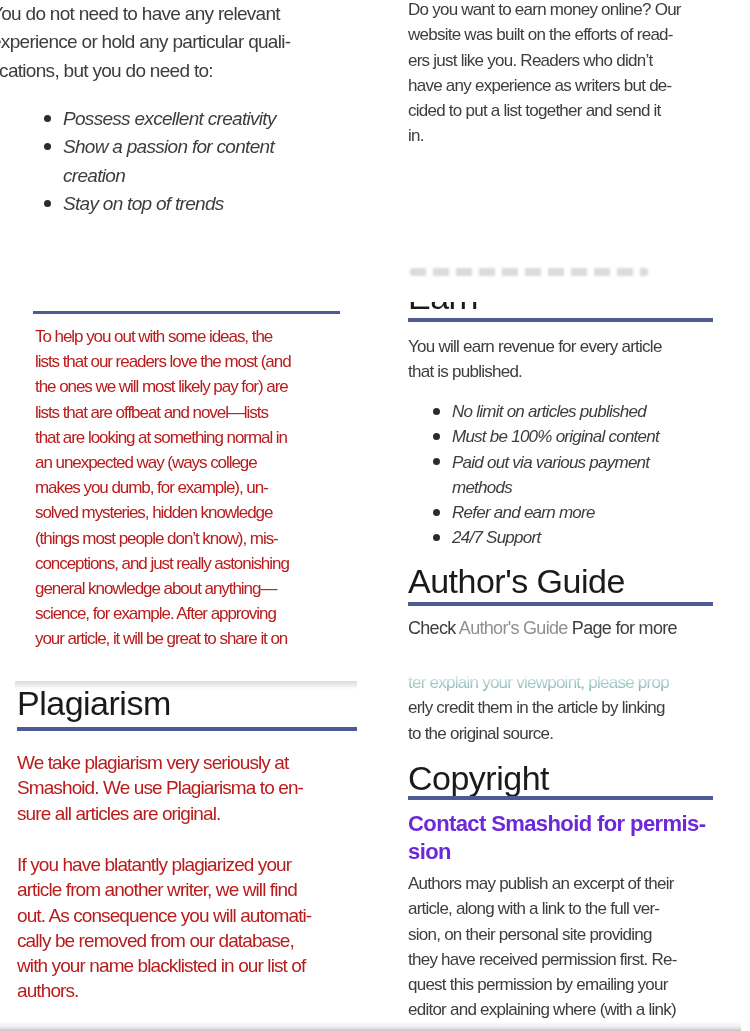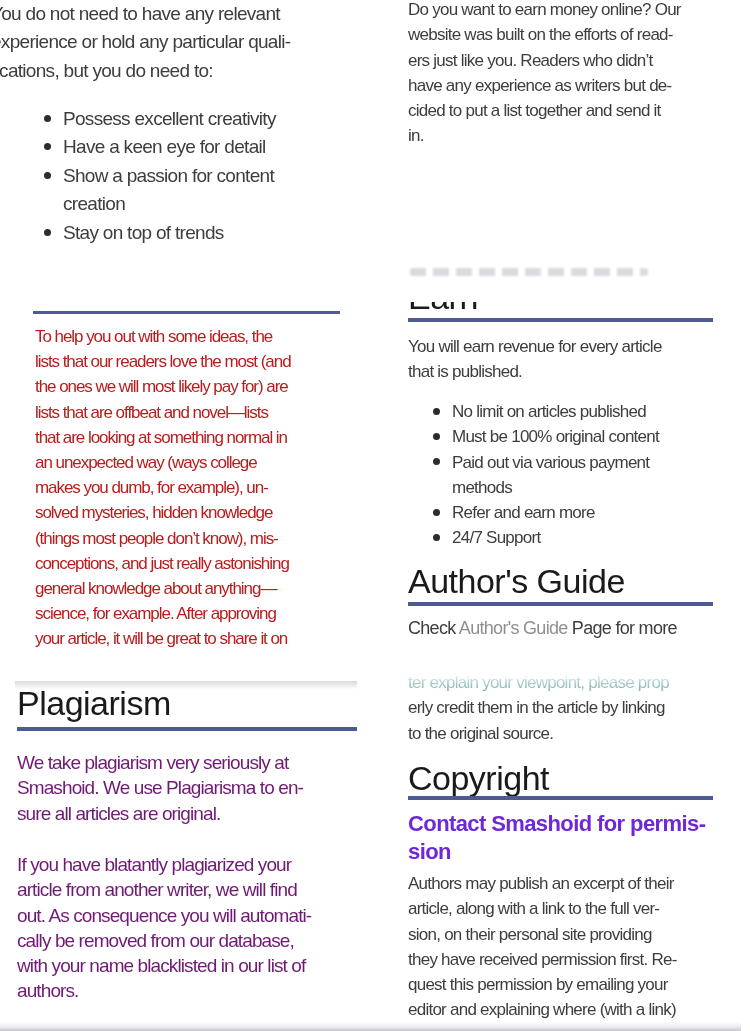--- a/index.html
+++ b/index.html
@@ -4,31 +4,31 @@
 <style>
   * { margin:0; padding:0; box-sizing:border-box; }
   html,body { background:#ffffff; }
   body { font-family:"Liberation Sans","DejaVu Sans",sans-serif; }
   .page { position:relative; width:750px; height:1031px; overflow:hidden; background:#ffffff; color:#3e3e3e; }
   .abs { position:absolute; }
   .lines { white-space:nowrap; }
 
   
   .t-intro { font-size:19px; letter-spacing:-0.7px; line-height:28.4px; color:#3d3d3d; }
-  .t-plag  { font-size:19px; letter-spacing:-0.9px; line-height:25.3px; color:#701a75; }
+  .t-plag  { font-size:19px; letter-spacing:-0.9px; line-height:25.3px; color:#b91c1c; }
   .t-md    { font-size:17px; letter-spacing:-0.75px; line-height:25.3px; color:#3d3d3d; }
   .t-box   { font-size:17px; letter-spacing:-1.05px; line-height:25.2px; color:#b91c1c; }
   h2 { font-size:34px; font-weight:400; letter-spacing:-0.5px; line-height:40px; color:#1a1a1a; white-space:nowrap; }
   .t-sub { font-size:22px; font-weight:700; letter-spacing:-0.6px; line-height:27.5px; color:#6d28d9; white-space:nowrap; }
 
   
   .rule { background:#4e5a94; }
 
   
-  ul { list-style:none; }
+  ul { list-style:none;font-style:italic; }
   li { position:relative; padding-left:22px; white-space:nowrap; }
   li::before { content:""; position:absolute; left:3px; top:0.52em; width:7px; height:7px; border-radius:50%; background:#2c2c2c; }
 
   
   .shadow-band { background:linear-gradient(to bottom,#dadada,#fdfdfd); }
   .smudge { background:repeating-linear-gradient(90deg, rgba(110,110,125,0.55) 0px, rgba(110,110,125,0.55) 16px, rgba(255,255,255,0) 16px, rgba(255,255,255,0) 23px); filter:blur(1.2px); border-radius:3px; opacity:0.45; }
   .clip { overflow:hidden; height:13px; }
   .clip h2 { margin-top:-25px; }
   .faded { color:#0f766e; opacity:0.55;
            -webkit-mask-image:linear-gradient(to bottom,transparent 5%,rgba(0,0,0,0.95) 75%);
@@ -68,21 +68,20 @@
 </style>
 </head>
 <body>
 
 <div class="page">
 
   <div class="abs t-intro lines" id="l-intro">You do not need to have any relevant<br>experience or hold any particular quali-<br>fications, but you do need to:</div>
 
   <ul class="abs t-intro" id="l-bullets">
     <li>Possess excellent creativity</li>
-    <li>Have a keen eye for detail</li>
     <li>Show a passion for content<br>creation</li>
     <li>Stay on top of trends</li>
   </ul>
 
   <div class="abs rule" id="l-box-rule"></div>
 
   <div class="abs t-box lines" id="l-box-text">To help you out with some ideas, the<br>lists that our readers love the most (and<br>the ones we will most likely pay for) are<br>lists that are offbeat and novel—lists<br>that are looking at something normal in<br>an unexpected way (ways college<br>makes you dumb, for example), un-<br>solved mysteries, hidden knowledge<br>(things most people don’t know), mis-<br>conceptions, and just really astonishing<br>general knowledge about anything—<br>science, for example. After approving<br>your article, it will be great to share it on</div>
 
   <div class="abs shadow-band" id="l-shadow"></div>
 

